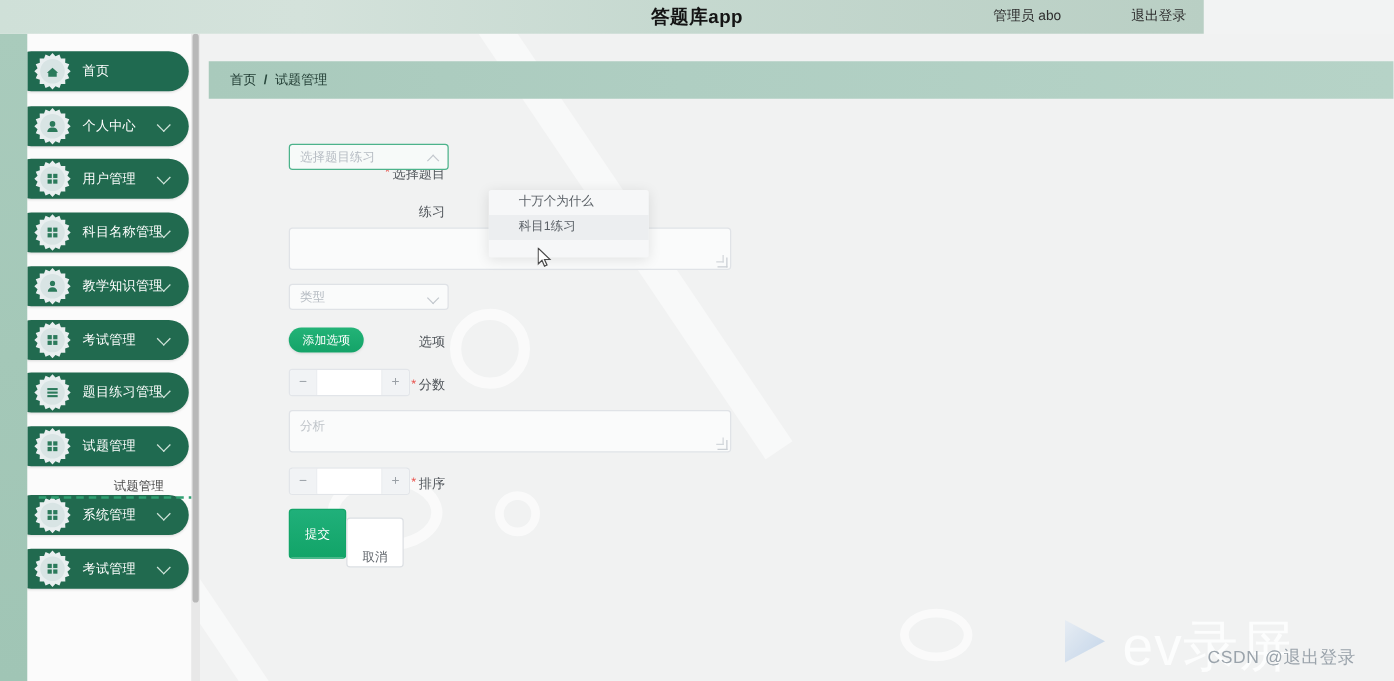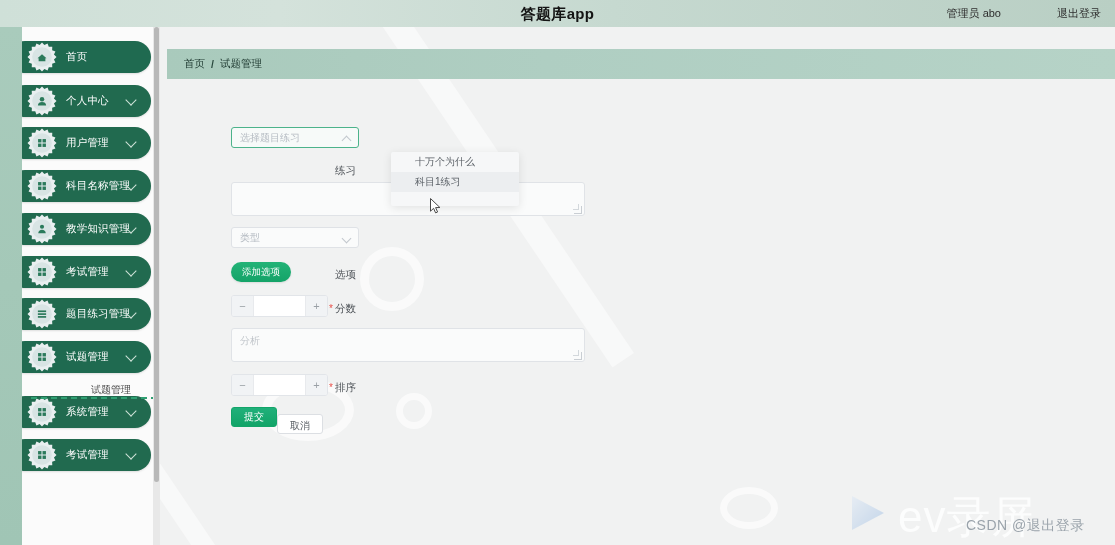--- a/index.html
+++ b/index.html
@@ -9,21 +9,21 @@
     font-family: "Liberation Sans", "DejaVu Sans", sans-serif;
   }
   body {
     background: #f2f3f3;
     position: relative;
   }
 
   
   #top-header {
     position: absolute; left: 0; top: 0;
-    width: 1115px; height: 27px;
+    width: 963px; height: 27px;
     background: linear-gradient(90deg, #cfe0d8 0%, #d4e2db 25%, #c6d9d0 55%, #b9cfc4 100%);
     z-index: 40;
   }
   #header-title {
     position: absolute; left: 0; top: 0;
     width: 1115px; height: 27px;
     line-height: 27px; text-align: center;
     font-size: 15px; font-weight: bold; color: #141414;
     letter-spacing: 0.3px;
   }
@@ -257,21 +257,21 @@
   .stepper .btn.plus  { border-left: 1px solid #e8eaed; border-radius: 0 2px 2px 0; }
   .stepper .val {
     flex: 1; height: 20px;
     background: #ffffff;
     font-size: 10px; color: #5a6066;
     text-align: center; line-height: 20px;
   }
 
   .action-btn {
     position: absolute;
-    height: 20px; padding: 0 12px;
+    height: 40px; padding: 0 12px;
     font-size: 10px;
     border-radius: 3px;
     display: flex; align-items: center; justify-content: center;
     cursor: pointer;
   }
   .action-btn.primary {
     background: linear-gradient(180deg, #20b07a 0%, #12a468 100%);
     color: #ffffff; border: 1px solid #13a569;
   }
   .action-btn.secondary {
@@ -497,21 +497,21 @@
     <span class="crumb">首页</span>
     <span class="crumb-sep">/</span>
     <span class="crumb">试题管理</span>
   </div>
 
   <div id="form-area">
 
     <div class="form-label" style="left:122px; top:42px;">
       <span class="req-star">*</span><span>选择题目</span>
     </div>
-    <div class="select-box focused" style="left:71px; top:40px; width:128px;">
+    <div class="select-box focused" style="left:71px; top:28px; width:128px;">
       <span>选择题目练习</span>
       <span class="select-caret up"></span>
     </div>
 
     <div class="form-label" style="left:122px; top:73px;">
       <span>练习</span>
     </div>
 
     <div class="form-label" style="left:122px; top:100px;">
       <span class="req-star">*</span><span>试题</span>

